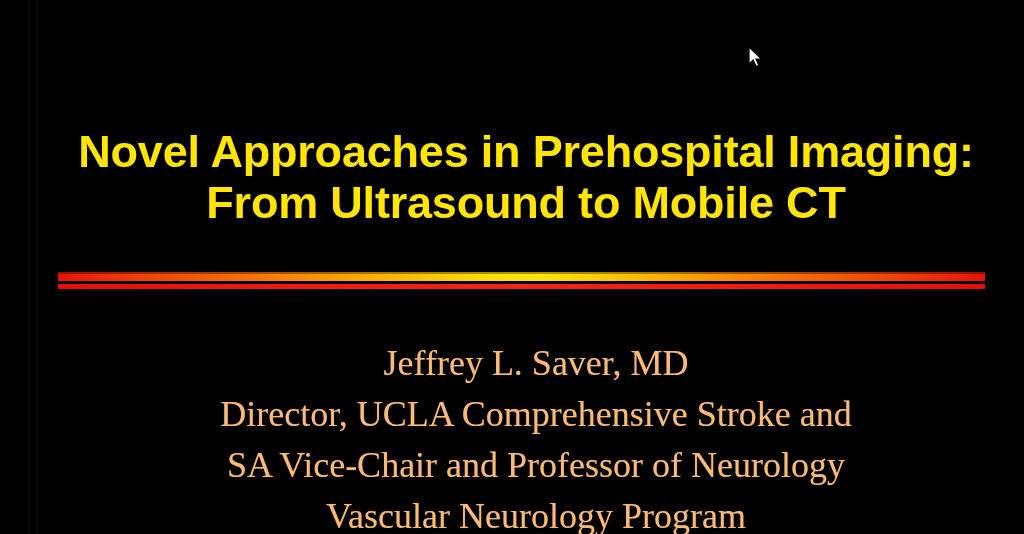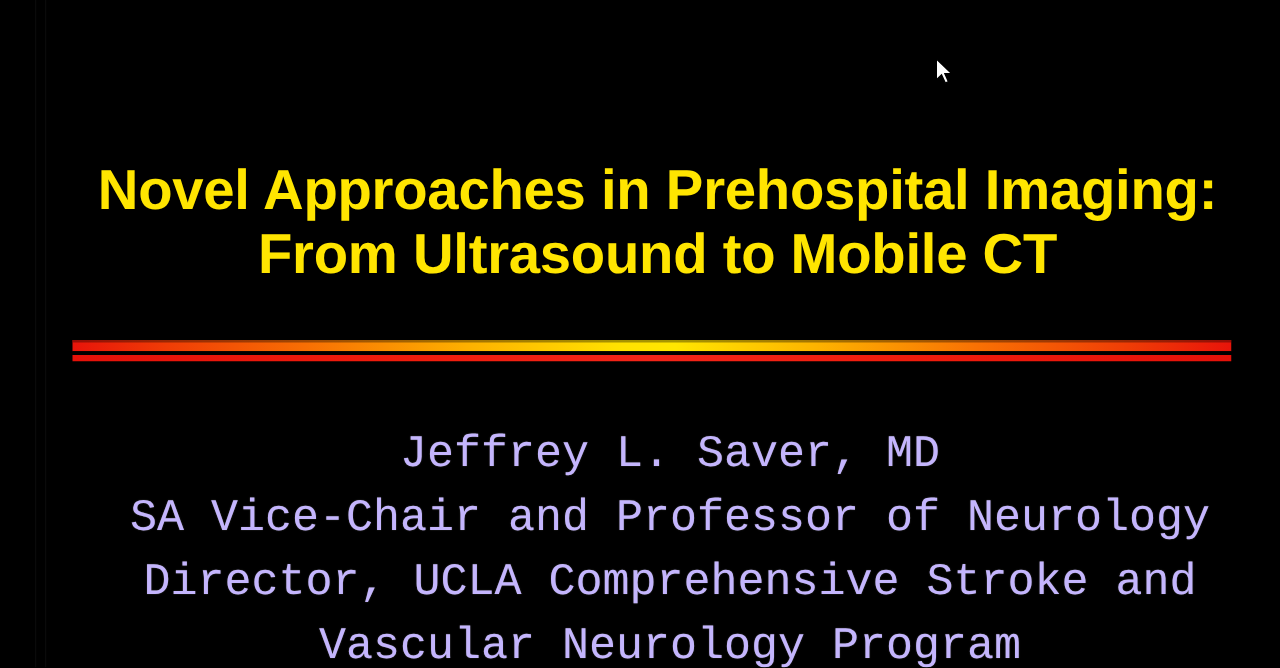--- a/index.html
+++ b/index.html
@@ -98,22 +98,22 @@
 
   
   .subtitle-block {
     position: absolute;
     left: 0;
     right: 0;
     top: 338px;
     text-align: center;
   }
   .subtitle-line {
-    color: #c4b5fd;
-    font-family: Liberation Mono, monospace;
+    color: #fdba74;
+    font-family: Liberation Serif, serif;
     font-weight: normal;
     font-size: 36px;
     line-height: 51px;
     white-space: nowrap;
     text-shadow: 0 0 1px rgba(255,255,255,0.35);
     margin-left: 48px;
   }
 
   
   .watermark {
@@ -157,22 +157,22 @@
   </div>
 
   <div class="divider-wrap">
     <div class="rule-thick"></div>
     <div class="rule-gap"></div>
     <div class="rule-thin"></div>
   </div>
 
   <div class="subtitle-block">
     <div class="subtitle-line">Jeffrey L. Saver, MD</div>
+    <div class="subtitle-line">Director, UCLA Comprehensive Stroke and</div>
     <div class="subtitle-line">SA Vice-Chair and Professor of Neurology</div>
-    <div class="subtitle-line">Director, UCLA Comprehensive Stroke and</div>
     <div class="subtitle-line">Vascular Neurology Program</div>
   </div>
 
 
   <div class="cursor">
     <svg width="16" height="24" viewBox="0 0 16 24" xmlns="http://www.w3.org/2000/svg">
       <polygon points="1,1 1,18 5.2,14 8.2,20.5 10.8,19.3 8,13 13.5,13" fill="#ffffff" stroke="#000000" stroke-width="1.2" stroke-linejoin="miter"></polygon>
     </svg>
   </div>
 

